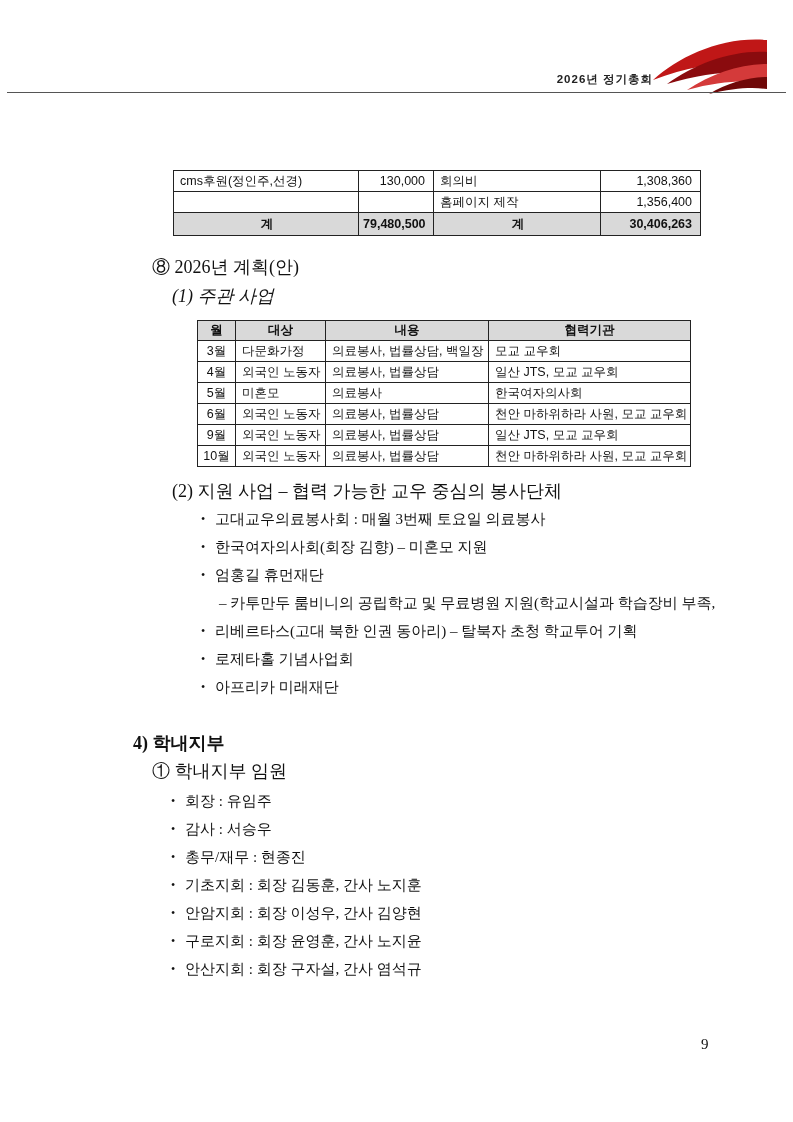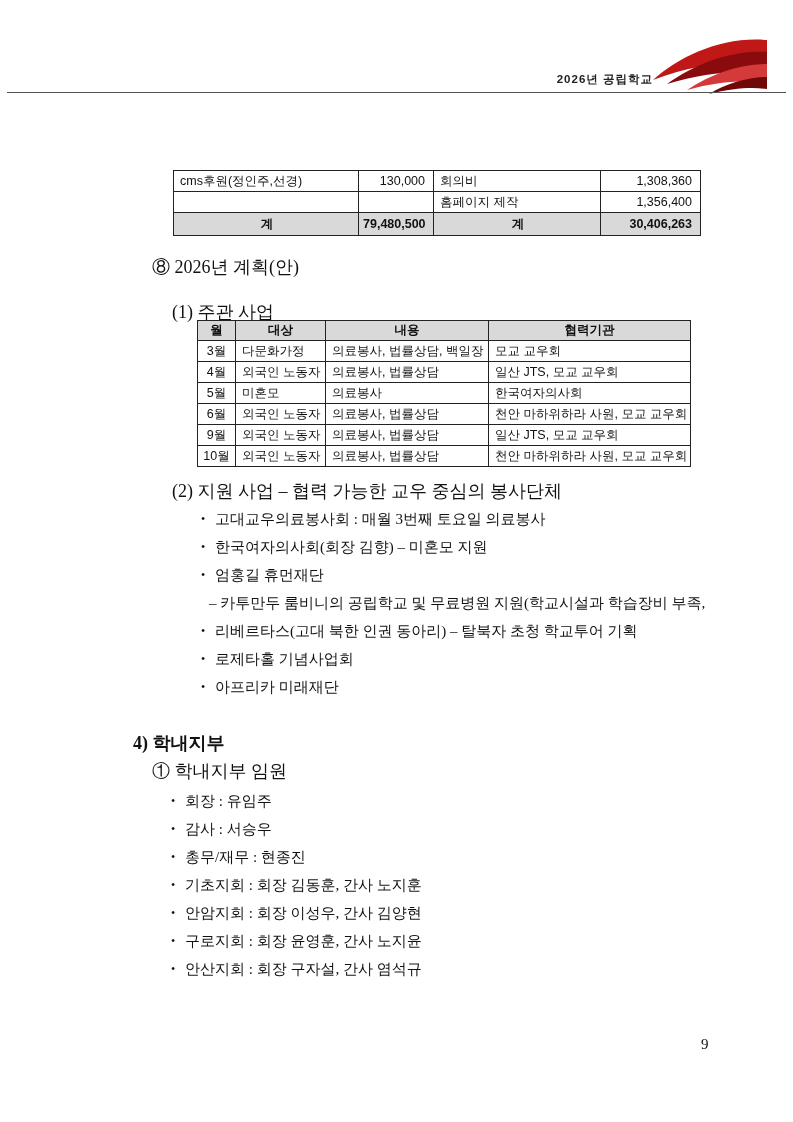--- a/index.html
+++ b/index.html
@@ -81,21 +81,21 @@
   .summary-table tr.total td:nth-child(1),
   .summary-table tr.total td:nth-child(3) { text-align: center; }
 
   
   .body-line {
     position: absolute;
     font-size: 18px;
     white-space: nowrap;
   }
   .sec8-title  { top: 255px; left: 152px; }
-  .sub1-title  { top: 300px; left: 172px; }
+  .sub1-title  { top: 284px; left: 172px; font-style: italic; }
   .sub2-title  { top: 479px; left: 172px; }
   .sec4-title  { top: 731px; left: 133px; font-weight: bold; }
   .officers-title { top: 759px; left: 152px; }
 
   
   .plan-table {
     position: absolute;
     top: 320px;
     left: 197px;
     width: 493px;
@@ -134,39 +134,39 @@
     white-space: nowrap;
   }
   .bullet {
     display: inline-block;
     width: 14px;
     font-size: 12px;
     vertical-align: 1px;
   }
   .sub-line {
     line-height: 28px;
-    margin-left: 8px;
+    margin-left: 18px;
     white-space: nowrap;
   }
   .sub-line-2 { margin-left: 31px; }
 
   
   .page-number {
     position: absolute;
     top: 1036px;
     left: 701px;
     font-size: 15px;
   }
 </style>
 </head>
 <body>
 
 <div class="page">
 
-  <span class="header-title">2026년 공립학교</span>
+  <span class="header-title">2026년 정기총회</span>
   <svg class="logo" width="118" height="60" viewBox="0 0 118 60">
     <path d="M116 4 C72 0 28 20 2 44 C44 28 84 24 116 28 Z" fill="#c01717"></path>
     <path d="M116 16 C80 14 44 28 16 48 C54 36 90 34 116 38 Z" fill="#8a0b0e"></path>
     <path d="M116 28 C88 28 60 38 36 54 C68 45 94 44 116 47 Z" fill="#d43a3a"></path>
     <path d="M116 41 C98 41 76 47 58 58 C82 52 101 51 116 53 Z" fill="#6f0808"></path>
   </svg>
   <div class="header-rule"></div>
 
   <table class="summary-table">
     <colgroup>

